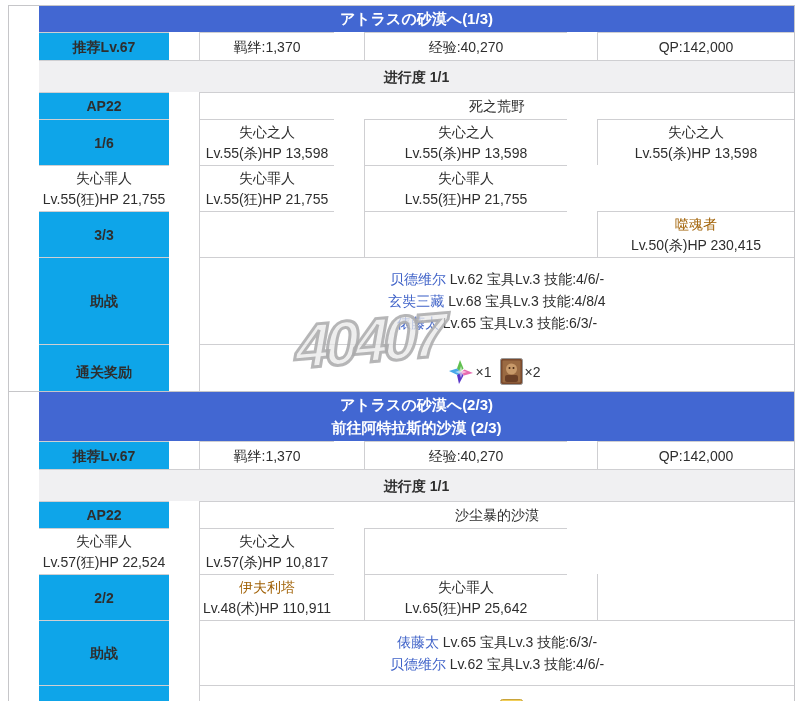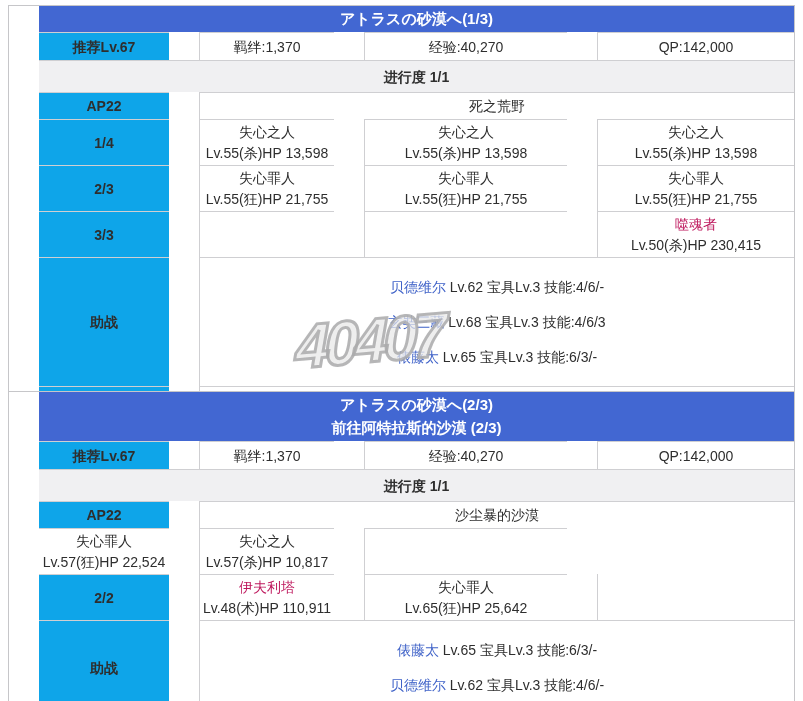--- a/index.html
+++ b/index.html
@@ -22,26 +22,26 @@
   .hdr .cell { background:#4267d2; color:#fff; font-weight:bold; font-size:15px;
                line-height:23px; padding:1px 0 2px; }
   .span3 { grid-column:2 / -1; }
   .span4 { grid-column:1 / -1; }
 
   .label { background:#0ea5e9; font-weight:bold; }
   .r-stats .cell { height:28px; }
   .r-progress .cell { height:32px; background:#f0f0f2; font-weight:bold; }
   .r-ap .cell { height:27px; }
   .r-wave .cell { height:46px; }
-  .r-support .cell { padding:18px 0;gap:13px; }
+  .r-support .cell { padding:10px 0; }
   .r-reward .cell { height:54px; }
 
   .ename { line-height:21px; }
   .estat { line-height:21px; }
-  .red { color:#be185d; }
+  .red { color:#a16207; }
 
   .sline { line-height:22px; }
   .slink { color:#3f62c8; text-decoration:none; cursor:pointer; }
 
   .reward-line { display:flex; align-items:center; justify-content:center; gap:2px; }
   .reward-line .cnt { font-size:14px; color:#333; margin-right:6px; }
   .ricon { display:block; }
 
   .watermark { position:absolute; left:295px; top:305px; z-index:4; pointer-events:none;
     font-size:62px; font-weight:bold; font-style:italic; letter-spacing:-5px;
@@ -68,37 +68,36 @@
     </div>
     <div class="row r-progress">
       <div class="cell span4">进行度 1/1</div>
     </div>
     <div class="row r-ap">
       <div class="cell label">AP22</div>
       <div class="cell span3">死之荒野</div>
     </div>
 
     <div class="row r-wave">
-      <div class="cell label">1/4</div>
+      <div class="cell label">1/6</div>
       <div class="cell">
         <div class="ename">失心之人</div>
         <div class="estat">Lv.55(杀)HP 13,598</div>
       </div>
       <div class="cell">
         <div class="ename">失心之人</div>
         <div class="estat">Lv.55(杀)HP 13,598</div>
       </div>
       <div class="cell">
         <div class="ename">失心之人</div>
         <div class="estat">Lv.55(杀)HP 13,598</div>
       </div>
     </div>
 
     <div class="row r-wave">
-      <div class="cell label">2/3</div>
       <div class="cell">
         <div class="ename">失心罪人</div>
         <div class="estat">Lv.55(狂)HP 21,755</div>
       </div>
       <div class="cell">
         <div class="ename">失心罪人</div>
         <div class="estat">Lv.55(狂)HP 21,755</div>
       </div>
       <div class="cell">
         <div class="ename">失心罪人</div>
@@ -113,21 +112,21 @@
       <div class="cell">
         <div class="ename red">噬魂者</div>
         <div class="estat">Lv.50(杀)HP 230,415</div>
       </div>
     </div>
 
     <div class="row r-support">
       <div class="cell label">助战</div>
       <div class="cell span3">
         <div class="sline"><a class="slink">贝德维尔</a><span> Lv.62 宝具Lv.3 技能:4/6/-</span></div>
-        <div class="sline"><a class="slink">玄奘三藏</a><span> Lv.68 宝具Lv.3 技能:4/6/3</span></div>
+        <div class="sline"><a class="slink">玄奘三藏</a><span> Lv.68 宝具Lv.3 技能:4/8/4</span></div>
         <div class="sline"><a class="slink">俵藤太</a><span> Lv.65 宝具Lv.3 技能:6/3/-</span></div>
       </div>
     </div>
 
     <div class="row r-reward">
       <div class="cell label">通关奖励</div>
       <div class="cell span3">
         <div class="reward-line">
           <svg class="ricon" width="26" height="26" viewBox="0 0 26 26">
             <polygon points="12,1 15.5,9.5 12,13 9,9.5" fill="#5fbf4e"></polygon>

